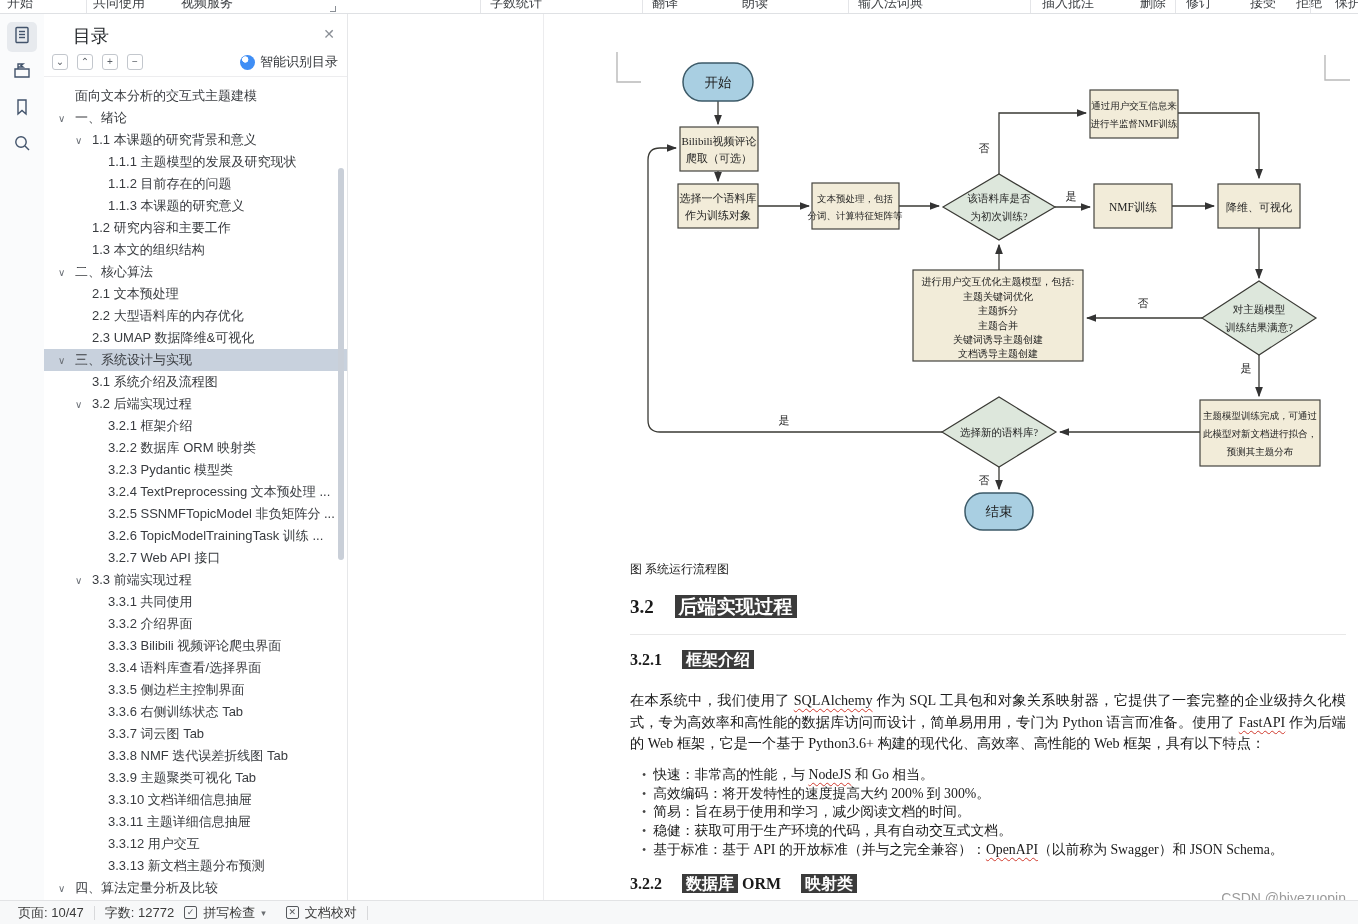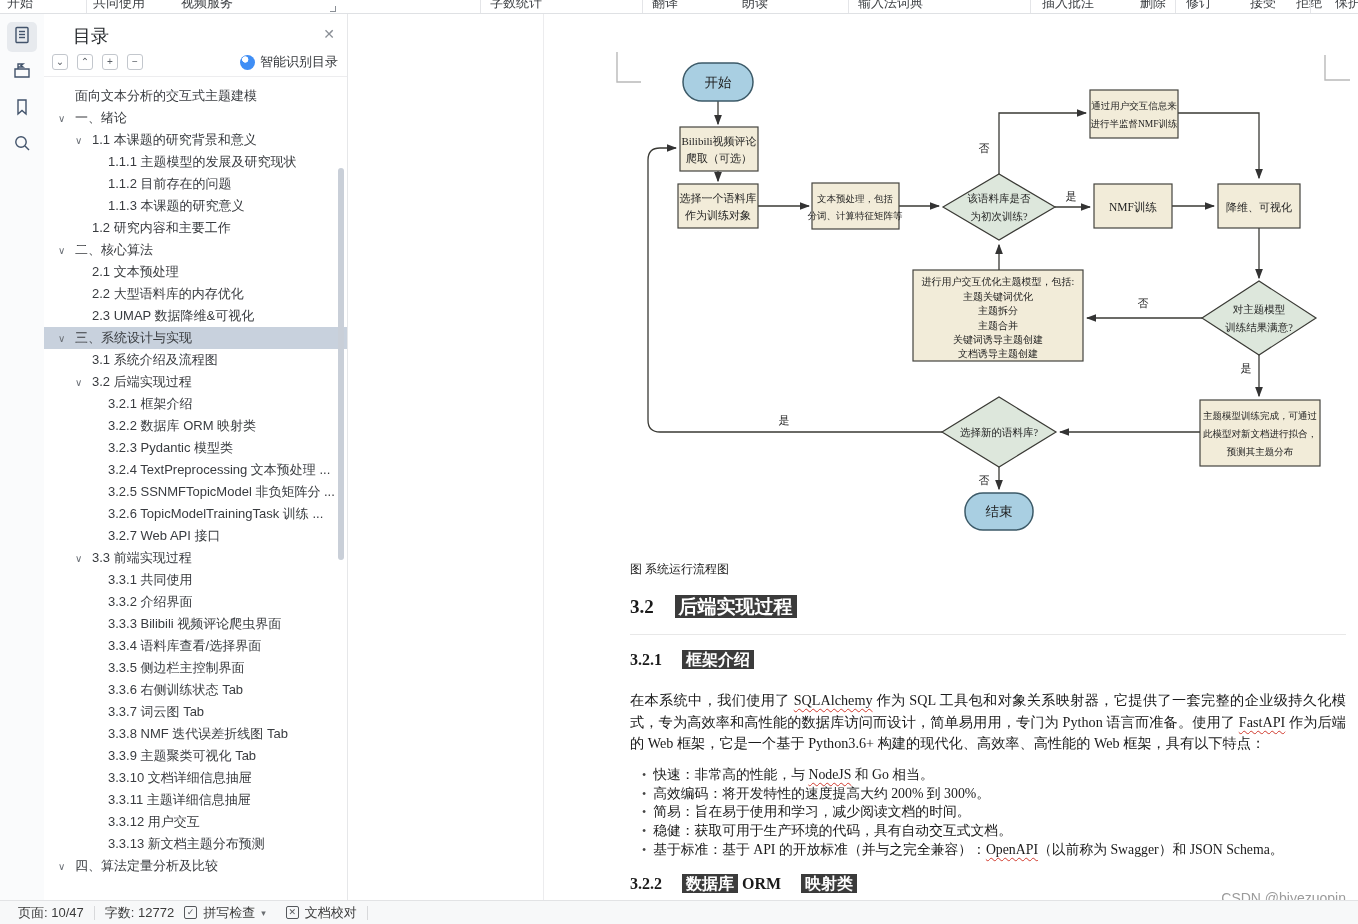--- a/index.html
+++ b/index.html
@@ -169,20 +169,23 @@
       </div>
       <div class="toc-row" style="padding-left: 64px;">
         <span>1.1.2 目前存在的问题</span>
       </div>
       <div class="toc-row" style="padding-left: 64px;">
         <span>1.1.3 本课题的研究意义</span>
       </div>
       <div class="toc-row" style="padding-left: 48px;">
         <span>1.2 研究内容和主要工作</span>
       </div>
+      <div class="toc-row" style="padding-left: 48px;">
+        <span>1.3 本文的组织结构</span>
+      </div>
       <div class="toc-row" style="padding-left: 14px;">
         <span class="chev">∨</span>
         <span>二、核心算法</span>
       </div>
       <div class="toc-row" style="padding-left: 48px;">
         <span>2.1 文本预处理</span>
       </div>
       <div class="toc-row" style="padding-left: 48px;">
         <span>2.2 大型语料库的内存优化</span>
       </div>

